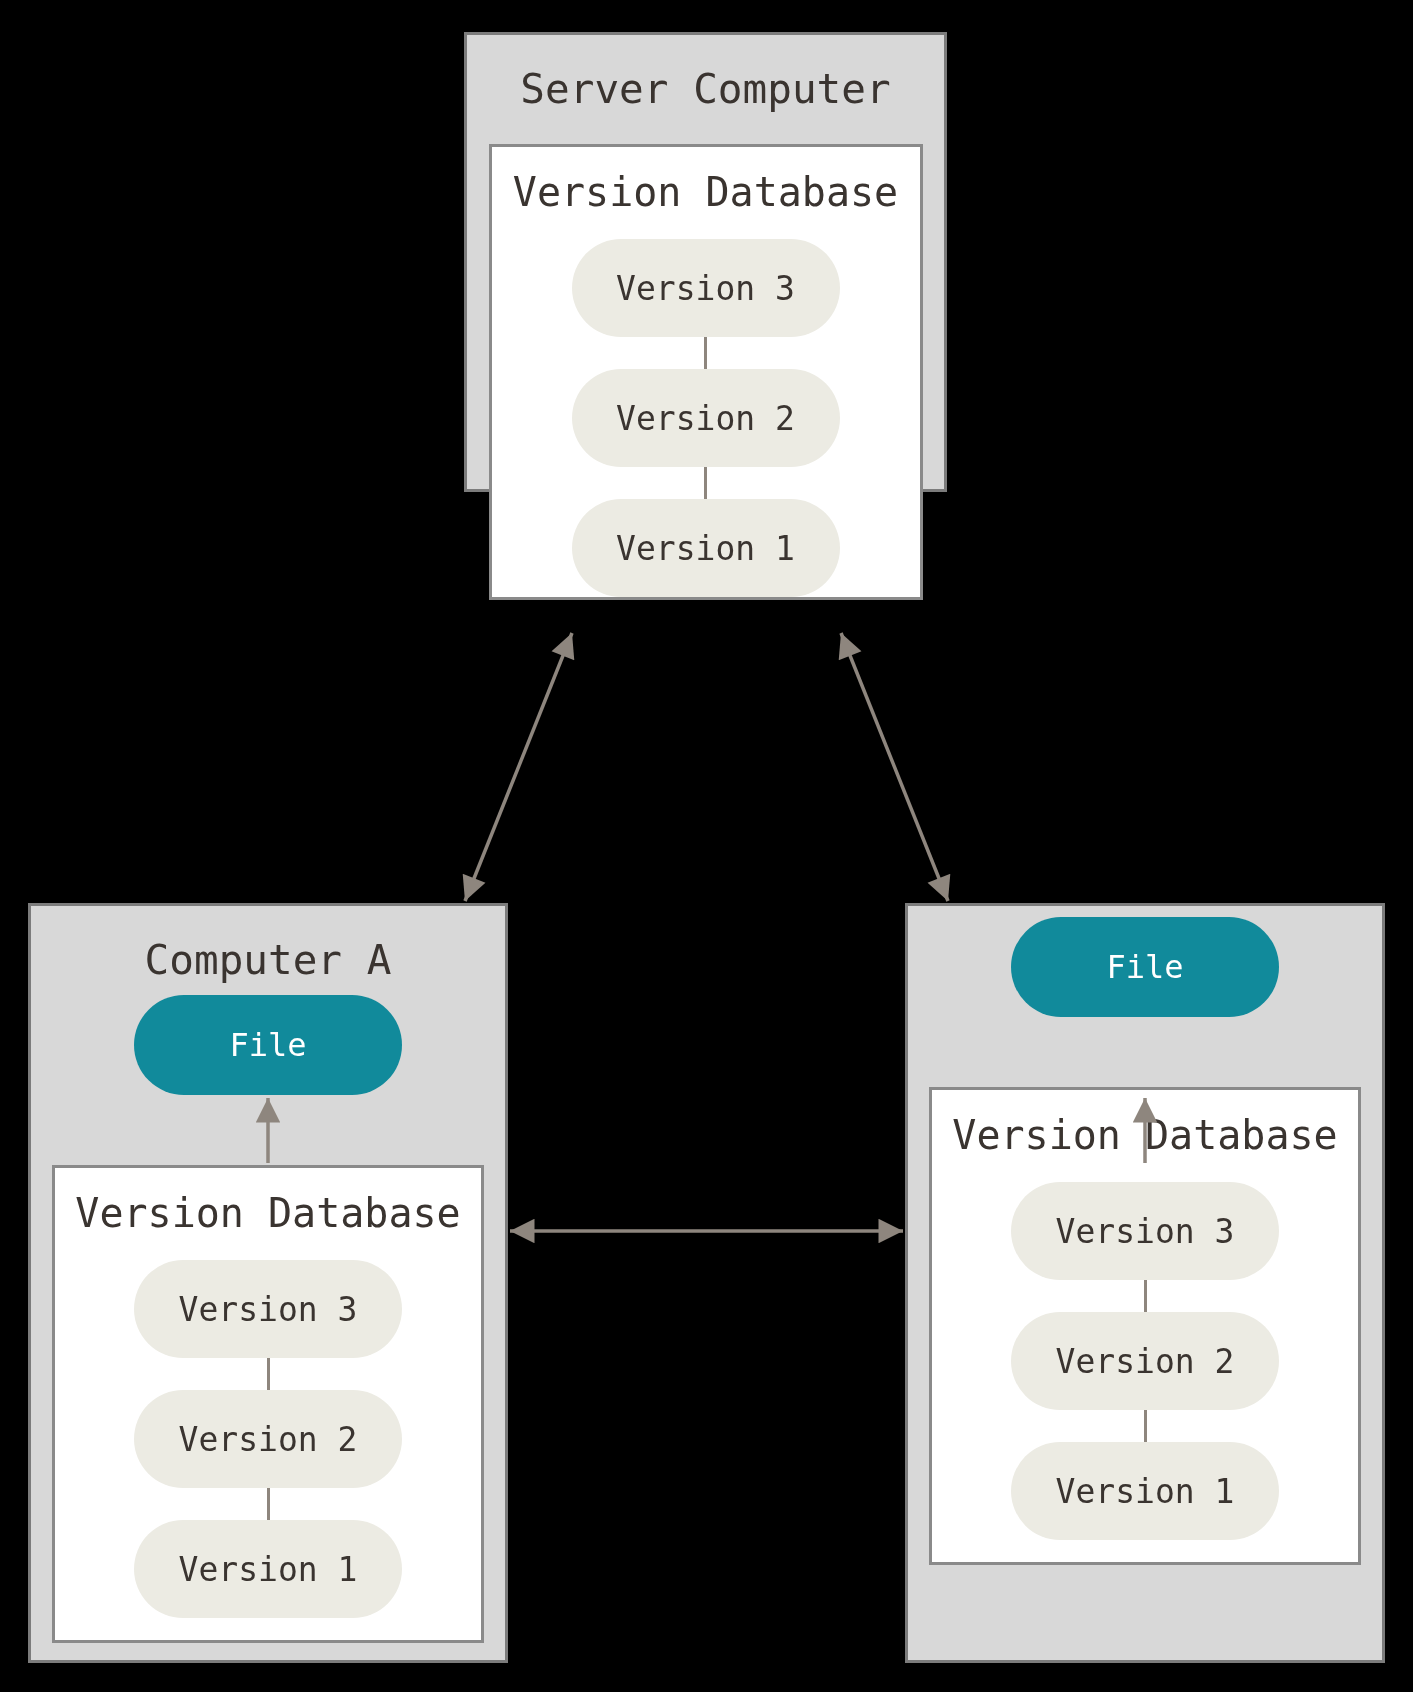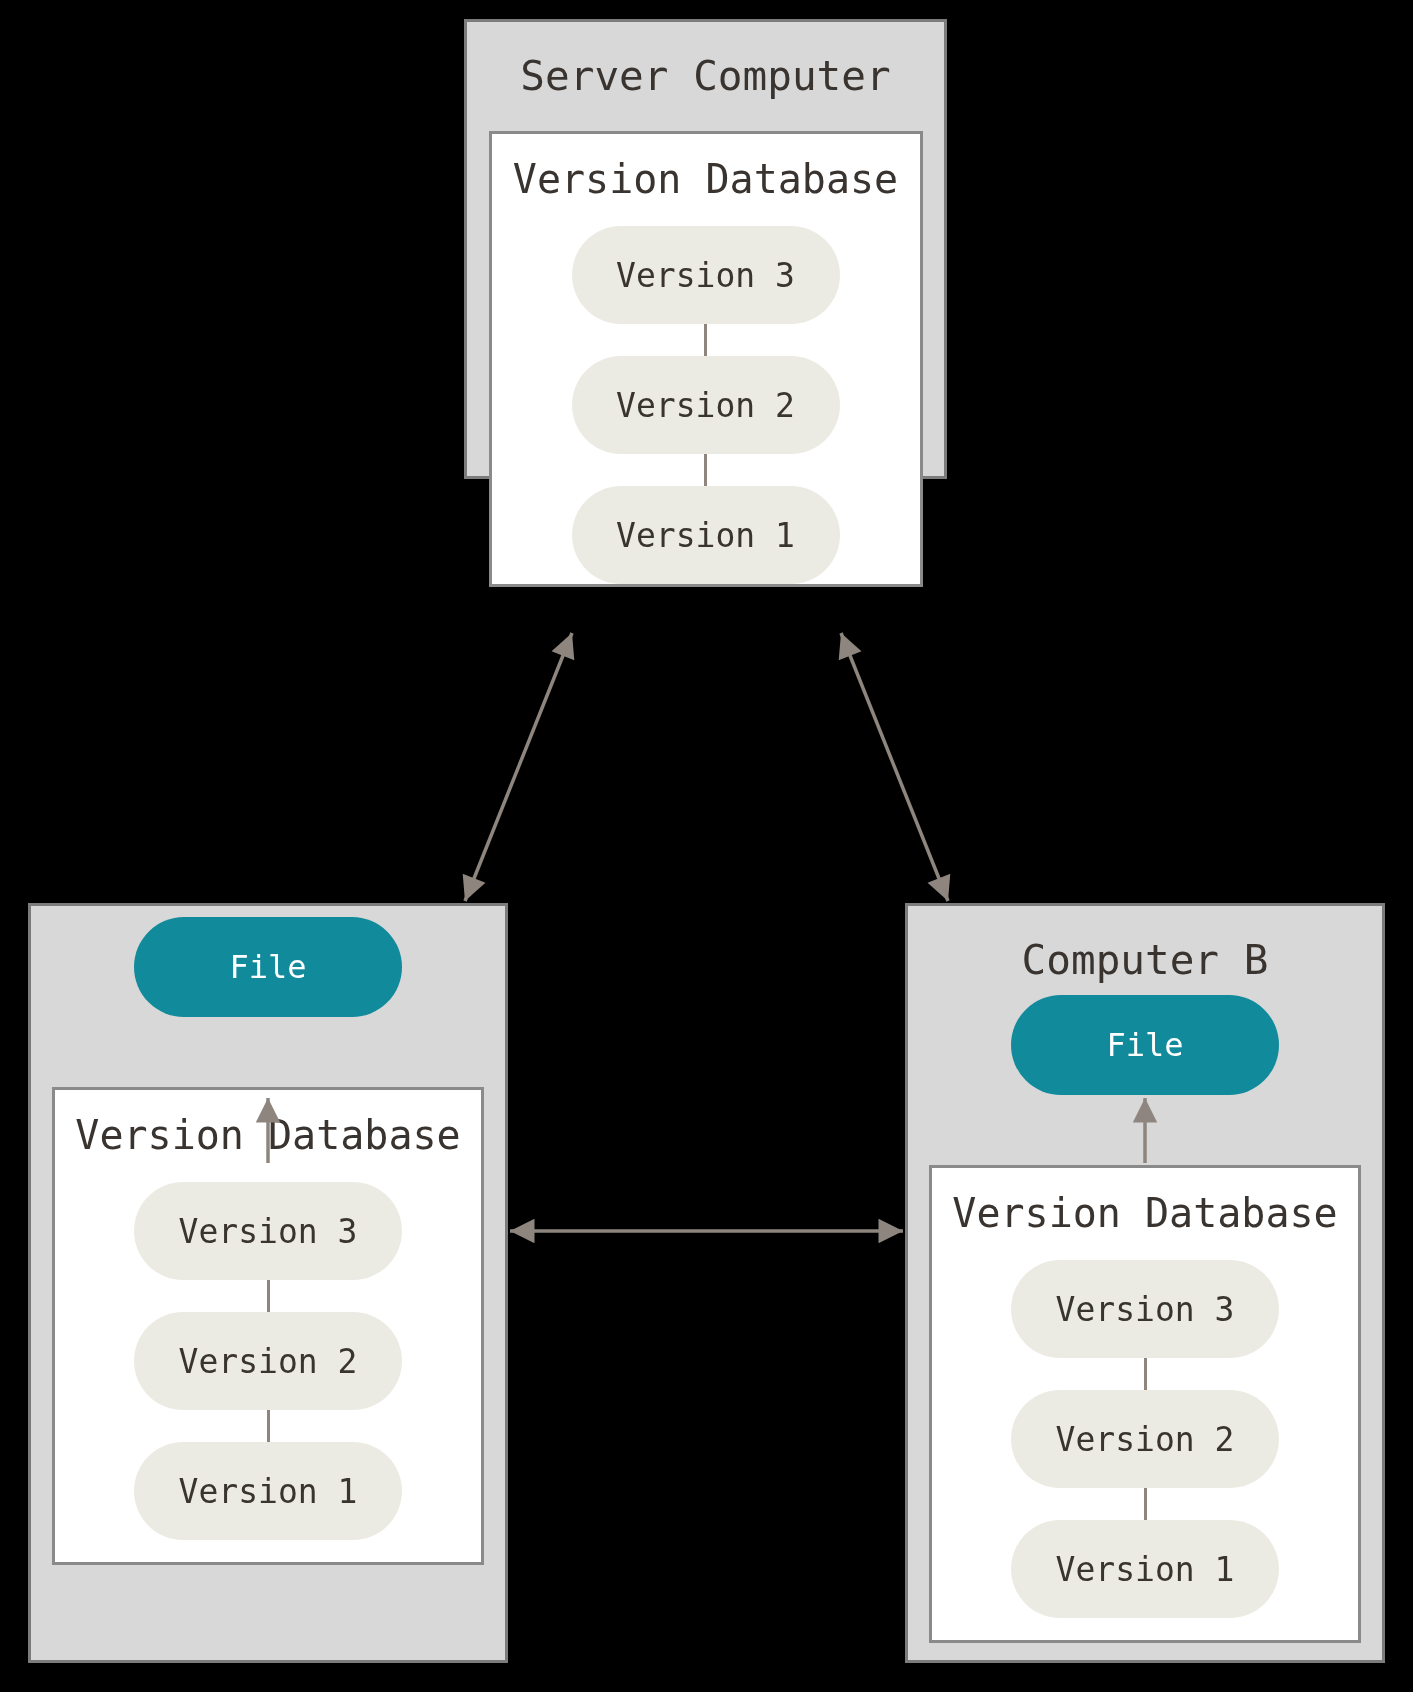--- a/index.html
+++ b/index.html
@@ -32,21 +32,21 @@
   .pill.first{margin-top:24px;}
   .vline{width:3px;height:32px;background:var(--arrow);flex:none;}
   .file-pill{
     width:268px;height:100px;border-radius:50px;background:var(--file_fill);
     color:var(--file_text);font-size:32px;display:flex;align-items:center;
     justify-content:center;margin-top:11px;flex:none;
   }
   svg.arrows{position:absolute;left:0;top:0;width:1413px;height:1692px;pointer-events:none;}
   .arrow-line{stroke:var(--arrow);stroke-width:3.5px;}
   .arrow-head{fill:var(--arrow);}
-  .server{left:464px;top:19px;width:483px;height:460px;}
+  .server{left:464px;top:32px;width:483px;height:460px;}
   .computer-a{left:28px;top:903px;width:480px;height:760px;}
   .computer-b{left:905px;top:903px;width:480px;height:760px;}
 </style>
 </head>
 <body>
 
 <div class="canvas">
 
   <section class="card server">
     <div class="card-title">Server Computer</div>
@@ -54,33 +54,33 @@
       <div class="db-title">Version Database</div>
       <div class="pill first">Version 3</div>
       <div class="vline"></div>
       <div class="pill">Version 2</div>
       <div class="vline"></div>
       <div class="pill">Version 1</div>
     </div>
   </section>
 
   <section class="card computer computer-a">
+    <div class="card-title">Computer A</div>
     <div class="file-pill">File</div>
     <div class="db">
       <div class="db-title">Version Database</div>
       <div class="pill first">Version 3</div>
       <div class="vline"></div>
       <div class="pill">Version 2</div>
       <div class="vline"></div>
       <div class="pill">Version 1</div>
     </div>
   </section>
 
   <section class="card computer computer-b">
-    <div class="card-title">Computer B</div>
     <div class="file-pill">File</div>
     <div class="db">
       <div class="db-title">Version Database</div>
       <div class="pill first">Version 3</div>
       <div class="vline"></div>
       <div class="pill">Version 2</div>
       <div class="vline"></div>
       <div class="pill">Version 1</div>
     </div>
   </section>

